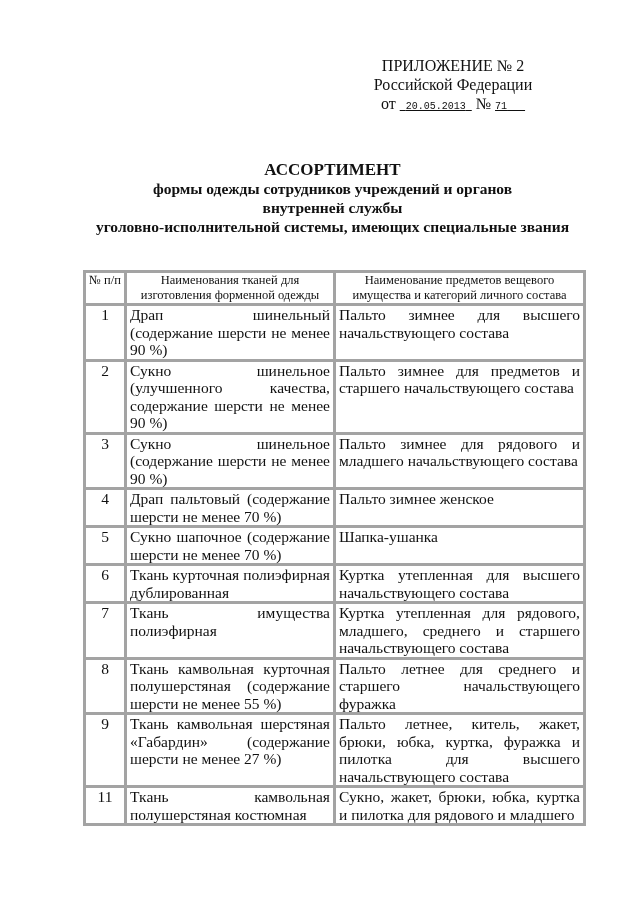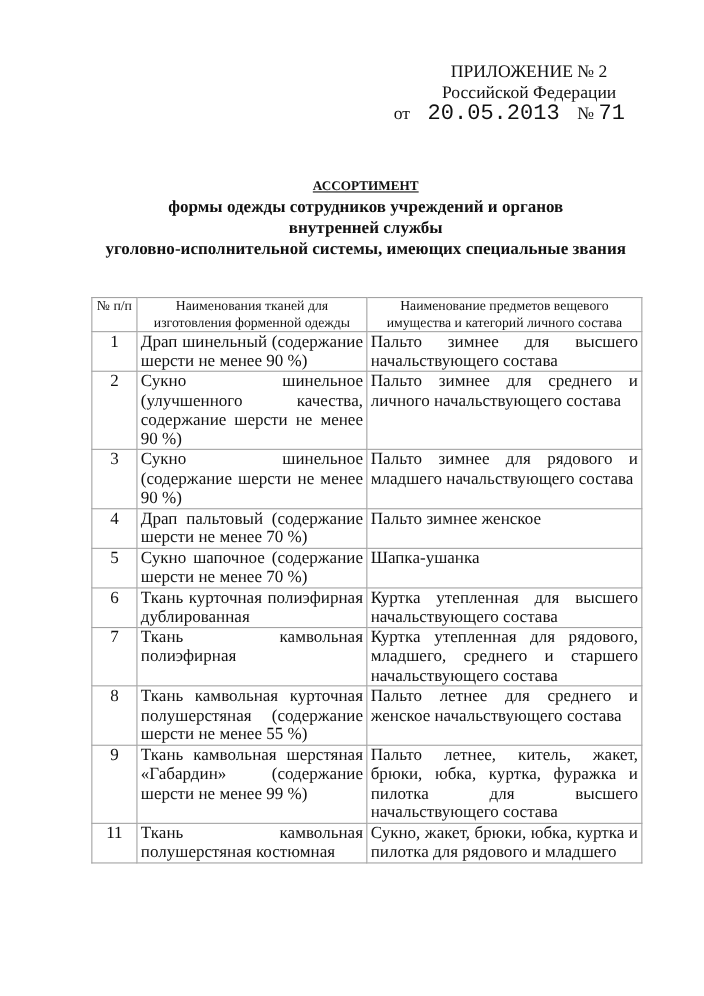--- a/index.html
+++ b/index.html
@@ -1,35 +1,35 @@
 <!DOCTYPE html>
 <html><head>
   <meta charset="utf-8">
   <style>
     html, body { margin: 0; padding: 0; background: #ffffff; }
     body {
       width: 640px; height: 905px; position: relative; overflow: hidden;
       font-family: "Liberation Serif", "DejaVu Serif", serif; color: #111;
     }
     .appendix {
-      position: absolute; left: 356px; top: 56px; width: 250px;
+      position: absolute; left: 328px; top: 56px; width: 250px;
       text-align: center; font-size: 16px; line-height: 19px;
     }
-    .appendix .date-line span.u { font-family: "Liberation Mono", "DejaVu Sans Mono", monospace; font-size: 20px; }
+    .appendix .date-line span.u { text-decoration: underline; font-family: "Liberation Mono", "DejaVu Sans Mono", monospace; font-size: 10px; }
     .title-block {
       position: absolute; left: 80px; top: 160px; width: 505px;
       text-align: center; font-weight: bold; font-size: 15.5px; line-height: 19px;
     }
-    .title-block .main-title { font-size: 12px; margin-bottom: 0; text-decoration: underline; }
+    .title-block .main-title { font-size: 17px; margin-bottom: 0; }
     table.assort {
       position: absolute; left: 83px; top: 270px; width: 500px;
       border-collapse: collapse; table-layout: fixed;
     }
     table.assort td, table.assort th {
-      border: 1px solid #a3a3a3; vertical-align: top; padding: 0 3px;
+      border: 3px solid #a3a3a3; vertical-align: top; padding: 0 3px;
     }
     table.assort th {
       font-weight: normal; font-size: 12.5px; line-height: 15px; text-align: center;
     }
     table.assort td { font-size: 15.5px; line-height: 17.5px; text-align: justify; text-align-last: left; }
     table.assort td.num { text-align: center; text-align-last: center; }
     col.c1 { width: 41px; } col.c2 { width: 209px; } col.c3 { width: 250px; }
   </style>
 </head>
 <body>
@@ -67,21 +67,21 @@
   </thead>
   <tbody id="tbody">
       <tr>
         <td class="num">1</td>
         <td>Драп шинельный (содержание шерсти не менее 90 %)</td>
         <td>Пальто зимнее для высшего начальствующего состава</td>
       </tr>
       <tr>
         <td class="num">2</td>
         <td>Сукно шинельное (улучшенного качества, содержание шерсти не менее 90 %)</td>
-        <td>Пальто зимнее для среднего и личного начальствующего состава</td>
+        <td>Пальто зимнее для предметов и старшего начальствующего состава</td>
       </tr>
       <tr>
         <td class="num">3</td>
         <td>Сукно шинельное (содержание шерсти не менее 90 %)</td>
         <td>Пальто зимнее для рядового и младшего начальствующего состава</td>
       </tr>
       <tr>
         <td class="num">4</td>
         <td>Драп пальтовый (содержание шерсти не менее 70 %)</td>
         <td>Пальто зимнее женское</td>
@@ -91,31 +91,31 @@
         <td>Сукно шапочное (содержание шерсти не менее 70 %)</td>
         <td>Шапка-ушанка</td>
       </tr>
       <tr>
         <td class="num">6</td>
         <td>Ткань курточная полиэфирная дублированная</td>
         <td>Куртка утепленная для высшего начальствующего состава</td>
       </tr>
       <tr>
         <td class="num">7</td>
-        <td>Ткань камвольная полиэфирная</td>
+        <td>Ткань имущества полиэфирная</td>
         <td>Куртка утепленная для рядового, младшего, среднего и старшего начальствующего состава</td>
       </tr>
       <tr>
         <td class="num">8</td>
         <td>Ткань камвольная курточная полушерстяная (содержание шерсти не менее 55 %)</td>
-        <td>Пальто летнее для среднего и женское начальствующего состава</td>
+        <td>Пальто летнее для среднего и старшего начальствующего фуражка</td>
       </tr>
       <tr>
         <td class="num">9</td>
-        <td>Ткань камвольная шерстяная «Габардин» (содержание шерсти не менее 99 %)</td>
+        <td>Ткань камвольная шерстяная «Габардин» (содержание шерсти не менее 27 %)</td>
         <td>Пальто летнее, китель, жакет, брюки, юбка, куртка, фуражка и пилотка для высшего начальствующего состава</td>
       </tr>
       <tr>
         <td class="num">11</td>
         <td>Ткань камвольная полушерстяная костюмная</td>
         <td>Сукно, жакет, брюки, юбка, куртка и пилотка для рядового и младшего</td>
       </tr>
     </tbody>
 </table>
 

